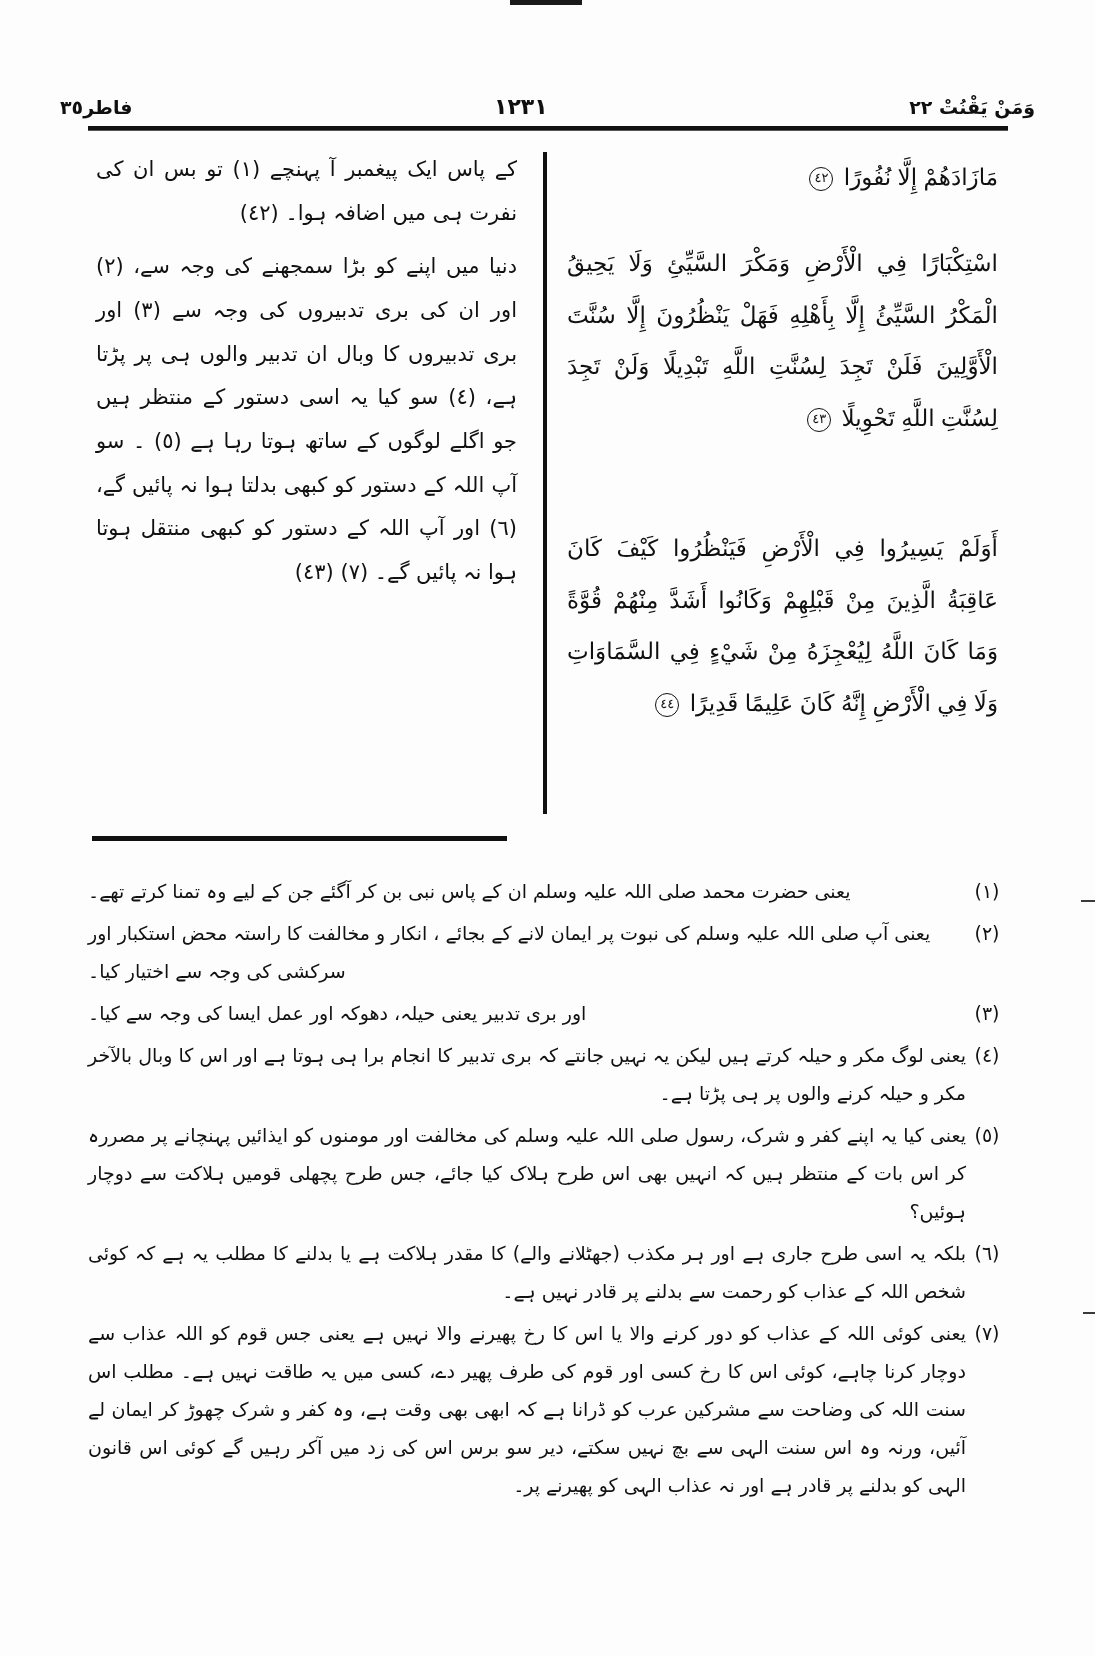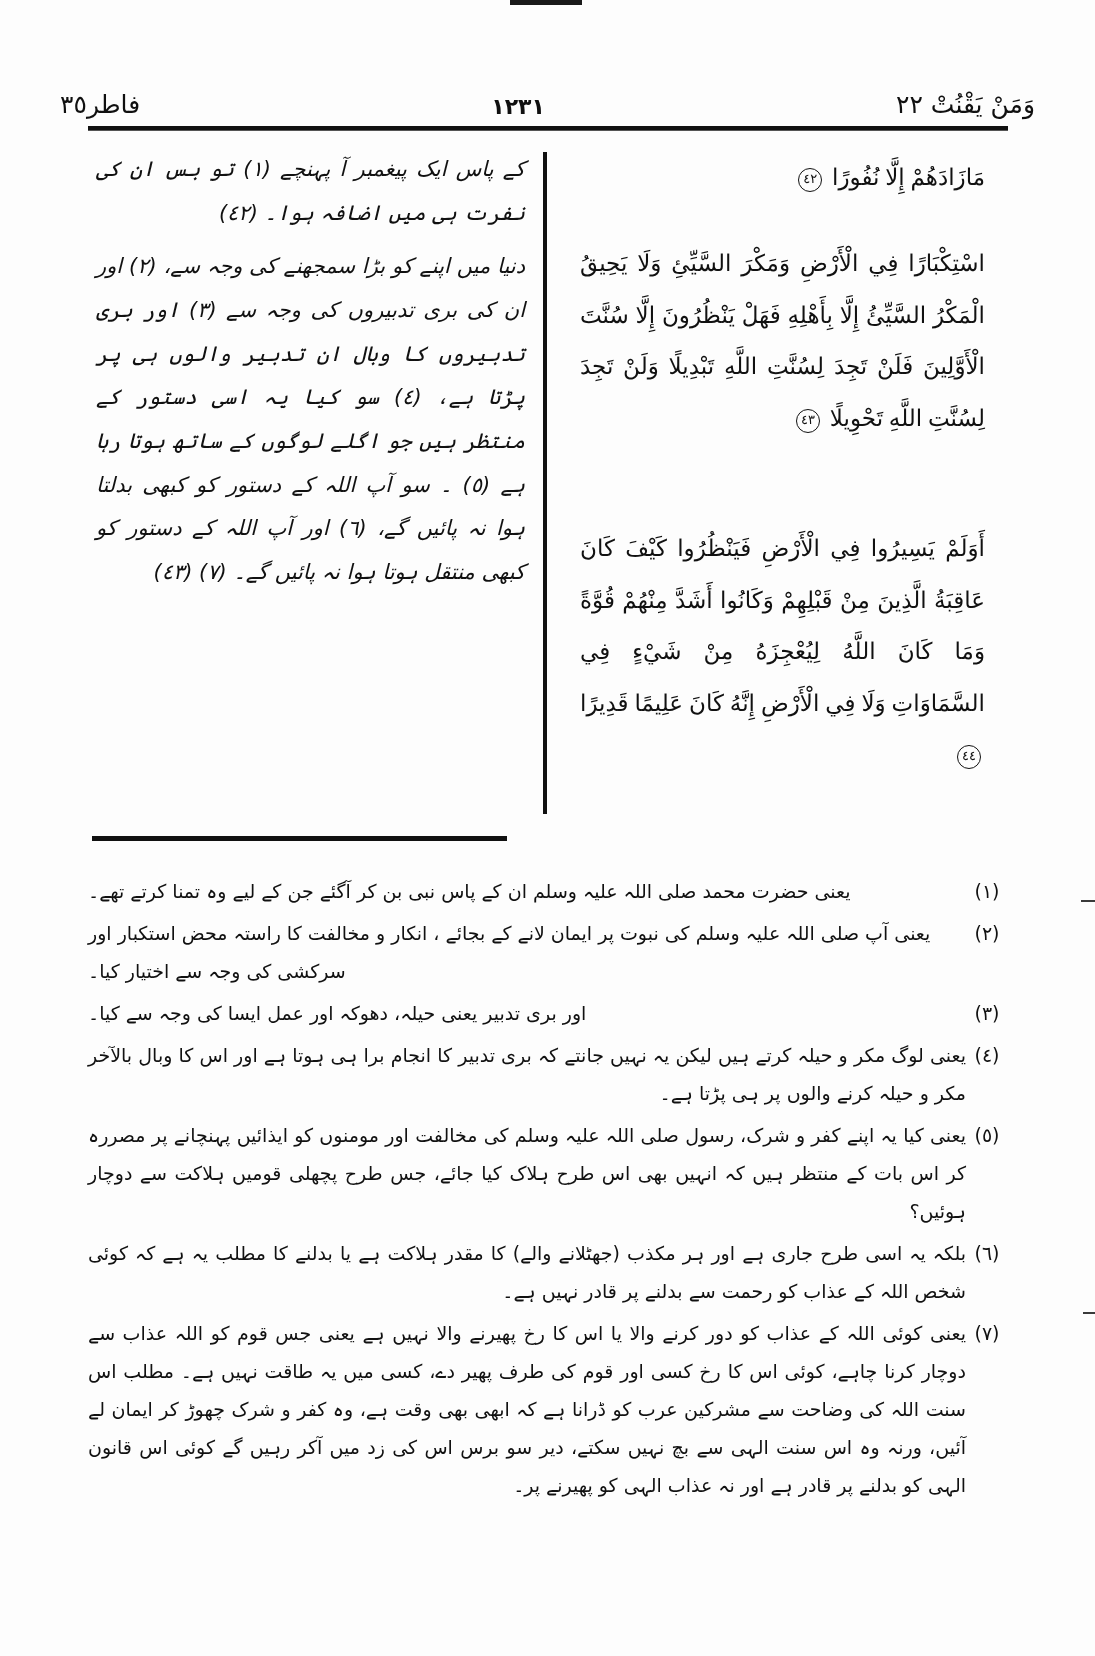--- a/index.html
+++ b/index.html
@@ -42,25 +42,25 @@
     left: 60px;
     right: 60px;
     height: 46px;
     display: flex;
     align-items: flex-end;
     justify-content: space-between;
     direction: rtl;
   }
   .hdr-item {
     font-family: "DejaVu Sans", sans-serif;
-    font-size: 25px;
+    font-size: 19px;
     line-height: 1.05;
     color: #101010;
     white-space: nowrap;
-    font-weight: 400;
+    font-weight: 700;
   }
   .hdr-juz { letter-spacing: 0.5px; }
   .hdr-page {
     font-size: 22px;
     letter-spacing: 1px;
     font-weight: 700;
   }
   .hdr-surah { letter-spacing: 0.5px; }
 
   .header-rule {
@@ -92,22 +92,21 @@
     direction: ltr;
   }
   .col {
     box-sizing: border-box;
     direction: rtl;
     text-align: justify;
   }
   .col-urdu {
     width: 455px;
     padding-left: 8px;
-    padding-right: 18px;
-    font-style: italic;
+    padding-right: 26px;
   }
   .col-divider {
     width: 4px;
     background: #111;
     margin: 4px 0 6px 0;
   }
   .col-arabic {
     width: 461px;
     padding-right: 6px;
     padding-left: 16px;
@@ -117,25 +116,25 @@
     font-family: "DejaVu Sans", sans-serif;
     font-size: 21px;
     line-height: 2.08;
     color: #111;
     margin: 0 0 10px 0;
     text-align: justify;
     text-justify: inter-word;
   }
 
   .arabic-verse {
-    font-family: Liberation Serif, serif;
+    font-family: Liberation Sans, sans-serif;
     font-size: 23px;
     line-height: 2.25;
     color: #111;
-    margin: 17px;
+    margin: 4px;
     text-align: justify;
     direction: rtl;
   }
   .arabic-block-1 { margin-top: 4px; }
   .arabic-block-2 { margin-top: 34px; }
   .arabic-block-3 { margin-top: 78px; }
   .ayah-mark {
     display: inline-block;
     border: 1.5px solid #111;
     border-radius: 50%;

